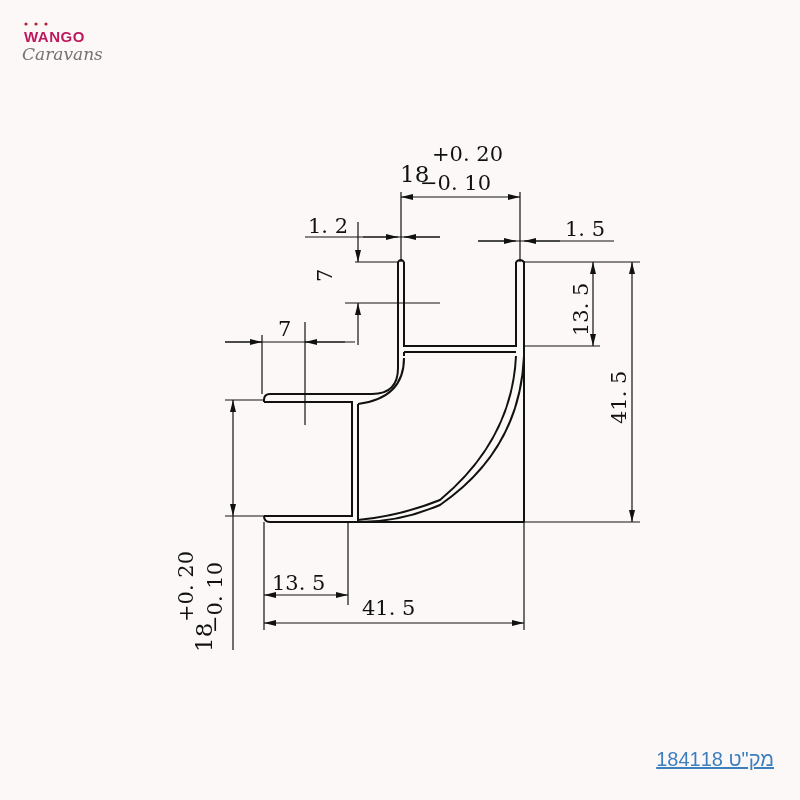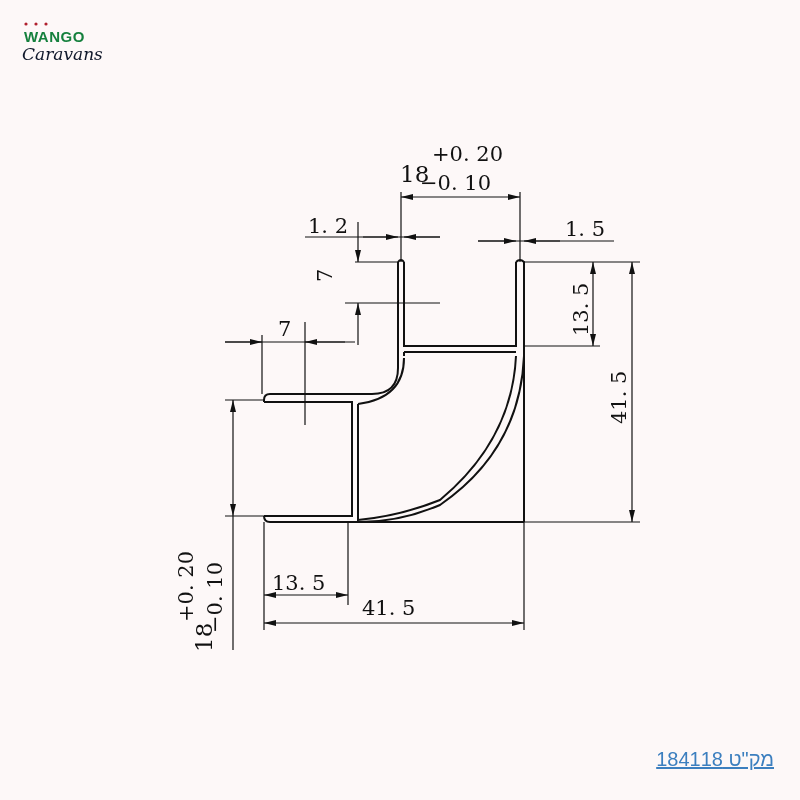--- a/index.html
+++ b/index.html
@@ -4,25 +4,25 @@
 <style>
   html, body { margin: 0; padding: 0; }
   body {
     width: 800px; height: 800px; overflow: hidden;
     background: #fdf8f8; position: relative;
     font-family: "Liberation Sans", sans-serif;
   }
   .logo { position: absolute; left: 22px; top: 22px; width: 110px; height: 44px; }
   .logo-top {
     position: absolute; left: 2px; top: 6px;
-    font: bold 15px "Liberation Sans", sans-serif; color: #15803d; letter-spacing: 0.5px;
+    font: bold 15px "Liberation Sans", sans-serif; color: #be185d; letter-spacing: 0.5px;
   }
   .logo-bottom {
     position: absolute; left: 0; top: 22px;
-    font: 17px "DejaVu Serif", serif; font-style: italic; color: #0f172a;
+    font: 17px "DejaVu Serif", serif; font-style: italic; color: #737373;
   }
   .crown { position: absolute; left: 2px; top: 0; }
   .drawing { position: absolute; left: 0; top: 0; }
   .dim-text { font-family: "DejaVu Serif", serif; font-size: 21px; fill: #111; }
   .sku {
     position: absolute; right: 26px; top: 748px;
     color: #3c7fbf; font: 20px "Liberation Sans", sans-serif;
     text-decoration: underline; direction: rtl; cursor: pointer;
   }
 </style>

